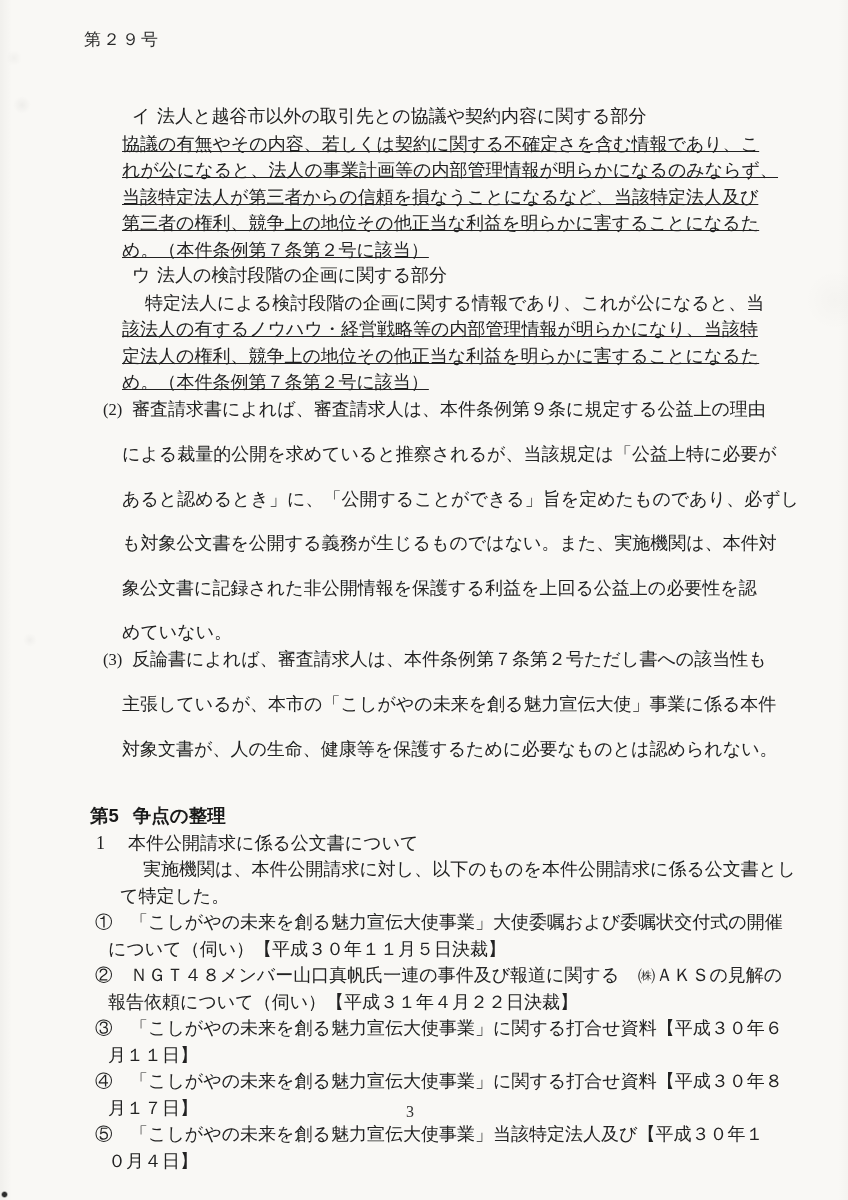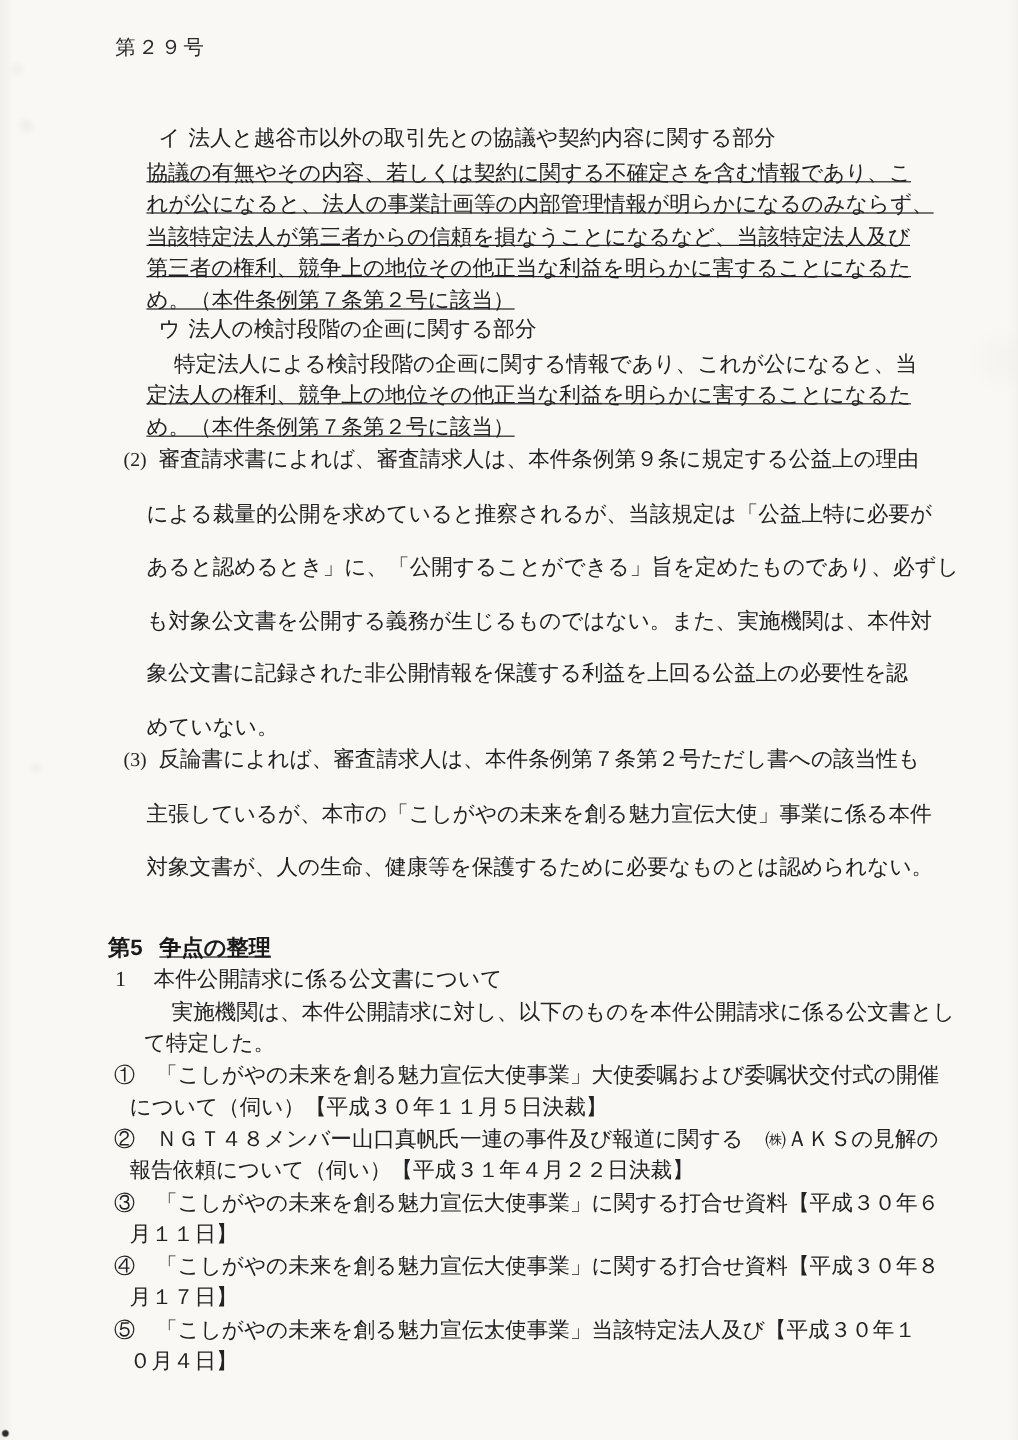--- a/index.html
+++ b/index.html
@@ -18,21 +18,21 @@
     background-image:
       radial-gradient(circle at 22px 105px, rgba(0,0,0,0.045), transparent 9px),
       radial-gradient(circle at 14px 58px, rgba(0,0,0,0.03), transparent 8px),
       radial-gradient(circle at 30px 640px, rgba(0,0,0,0.035), transparent 7px),
       radial-gradient(circle at 835px 300px, rgba(0,0,0,0.02), transparent 30px),
       linear-gradient(to right, rgba(0,0,0,0.035), rgba(0,0,0,0) 12px),
       linear-gradient(to left, rgba(0,0,0,0.02), rgba(0,0,0,0) 10px);
   }
   .doc-number{
     position:absolute;
-    left:96px; top:28px;
+    left:84px; top:28px;
     font-size:17px;
     letter-spacing:2px;
     color:#2a2a2a;
   }
   .body-text{
     position:absolute;
     left:90px; top:104px;
     width:720px;
     font-size:18px;
     line-height:26.5px;
@@ -56,21 +56,20 @@
 
   
   .spacer{height:41px;}
 
   
   .sec-head{
     font-family:"Liberation Sans","DejaVu Sans",sans-serif;
     font-weight:bold;
     font-size:18.5px;
     color:#1a1a1a;
-    text-decoration:underline;
   }
   .sec-head .marker{margin-right:14px;}
 
   
   .sub-head{padding-left:6px;}
   .sub-head .marker{width:14px; margin-right:18px;}
   .sub-first{padding-left:53px;}
   .sub-cont{padding-left:30px;}
 
   
@@ -100,20 +99,21 @@
 
   <div class="body-text">
       <div class="line i-head"><span class="marker">イ</span><span>法人と越谷市以外の取引先との協議や契約内容に関する部分</span></div>
       <div class="line p-cont"><span>協議の有無やその内容、若しくは契約に関する不確定さを含む情報であり、こ</span></div>
       <div class="line p-cont"><span>れが公になると、法人の事業計画等の内部管理情報が明らかになるのみならず、</span></div>
       <div class="line p-cont"><span>当該特定法人が第三者からの信頼を損なうことになるなど、当該特定法人及び</span></div>
       <div class="line p-cont"><span>第三者の権利、競争上の地位その他正当な利益を明らかに害することになるた</span></div>
       <div class="line p-cont"><span>め。（本件条例第７条第２号に該当）</span></div>
       <div class="line i-head"><span class="marker">ウ</span><span>法人の検討段階の企画に関する部分</span></div>
       <div class="line p-first"><span>特定法人による検討段階の企画に関する情報であり、これが公になると、当</span></div>
+      <div class="line p-cont"><span>該法人の有するノウハウ・経営戦略等の内部管理情報が明らかになり、当該特</span></div>
       <div class="line p-cont"><span>定法人の権利、競争上の地位その他正当な利益を明らかに害することになるた</span></div>
       <div class="line p-cont"><span>め。（本件条例第７条第２号に該当）</span></div>
       <div class="line num-head"><span class="marker">(2)</span><span>審査請求書によれば、審査請求人は、本件条例第９条に規定する公益上の理由</span></div>
       <div class="line num-cont"><span>による裁量的公開を求めていると推察されるが、当該規定は「公益上特に必要が</span></div>
       <div class="line num-cont"><span>あると認めるとき」に、「公開することができる」旨を定めたものであり、必ずし</span></div>
       <div class="line num-cont"><span>も対象公文書を公開する義務が生じるものではない。また、実施機関は、本件対</span></div>
       <div class="line num-cont"><span>象公文書に記録された非公開情報を保護する利益を上回る公益上の必要性を認</span></div>
       <div class="line num-cont"><span>めていない。</span></div>
       <div class="line num-head"><span class="marker">(3)</span><span>反論書によれば、審査請求人は、本件条例第７条第２号ただし書への該当性も</span></div>
       <div class="line num-cont"><span>主張しているが、本市の「こしがやの未来を創る魅力宣伝大使」事業に係る本件</span></div>

